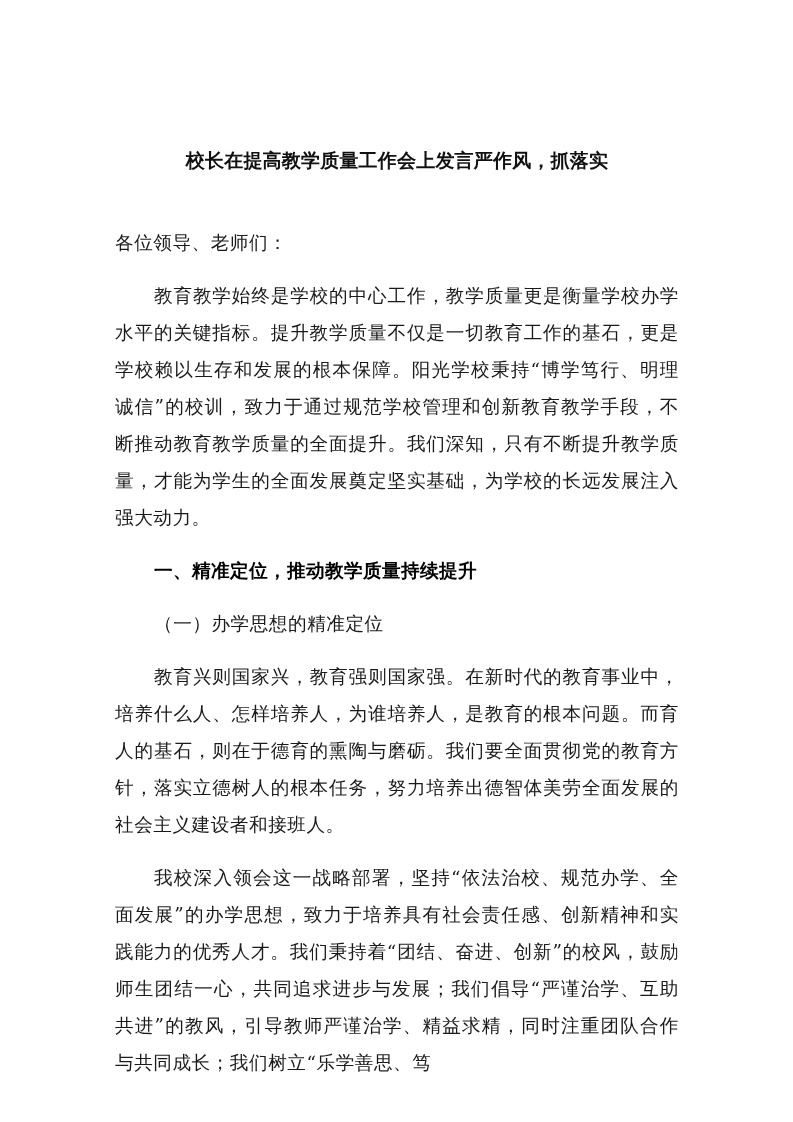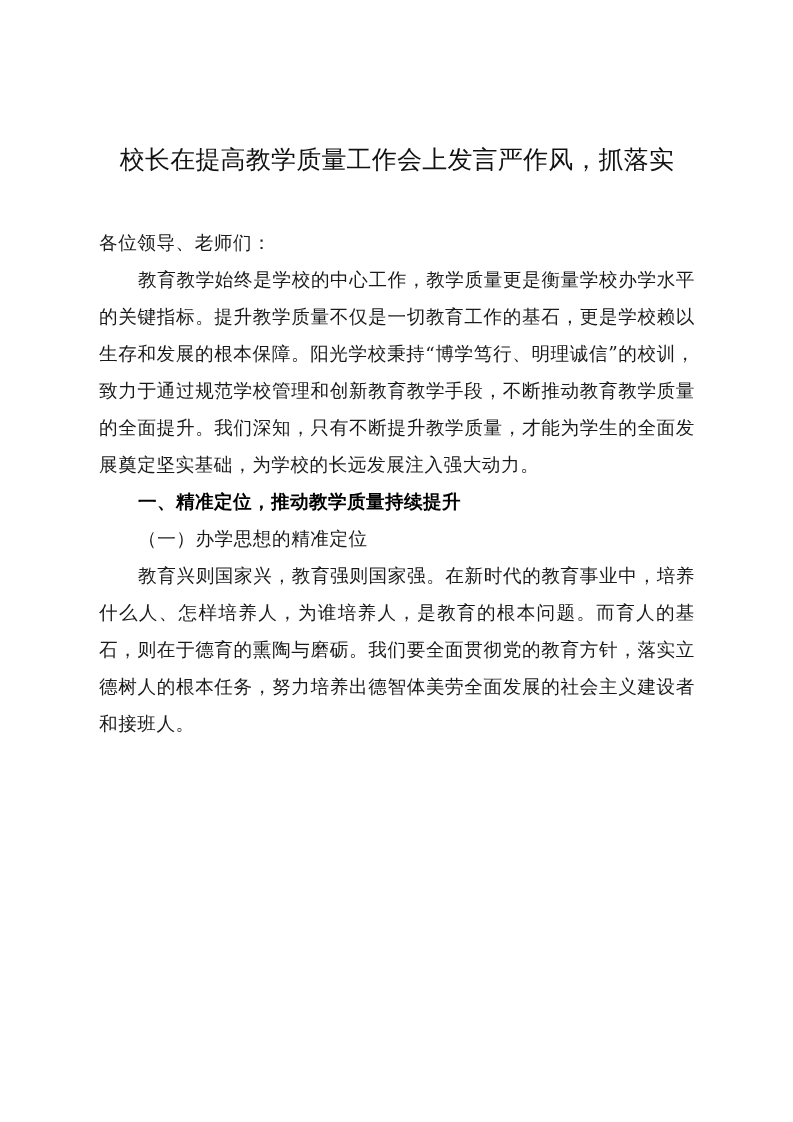--- a/index.html
+++ b/index.html
@@ -26,39 +26,39 @@
 
   .content {
     position: absolute;
     left: 99px;
     top: 140px;
     width: 596px;
   }
 
   .doc-title {
     font-family: "DejaVu Sans", "Liberation Sans", sans-serif;
-    font-size: 25px;
-    font-weight: normal;
+    font-size: 19px;
+    font-weight: bold;
     line-height: 40px;
     text-align: center;
     letter-spacing: 0.2px;
     color: #111111;
     margin: 0 0 44px 0;
     white-space: nowrap;
   }
 
   .para {
     font-family: "DejaVu Serif", "Liberation Serif", serif;
     font-size: 18.6px;
     line-height: 37px;
     text-align: justify;
     text-justify: inter-character;
     text-align-last: left;
     letter-spacing: 0.55px;
-    margin: 0;
+    margin: 16px;
     color: #1a1a1a;
   }
 
   .para + .para {
     margin-top: 0px;
   }
 
   .para.gap-before {
     margin-top: 10px;
   }
@@ -98,15 +98,16 @@
     <p class="para salutation">各位领导、老师们：</p>
 
     <p class="para indent">教育教学始终是学校的中心工作，教学质量更是衡量学校办学水平的关键指标。提升教学质量不仅是一切教育工作的基石，更是学校赖以生存和发展的根本保障。阳光学校秉持“博学笃行、明理诚信”的校训，致力于通过规范学校管理和创新教育教学手段，不断推动教育教学质量的全面提升。我们深知，只有不断提升教学质量，才能为学生的全面发展奠定坚实基础，为学校的长远发展注入强大动力。</p>
 
     <p class="para heading-bold">一、精准定位，推动教学质量持续提升</p>
 
     <p class="para subheading">（一）办学思想的精准定位</p>
 
     <p class="para indent">教育兴则国家兴，教育强则国家强。在新时代的教育事业中，培养什么人、怎样培养人，为谁培养人，是教育的根本问题。而育人的基石，则在于德育的熏陶与磨砺。我们要全面贯彻党的教育方针，落实立德树人的根本任务，努力培养出德智体美劳全面发展的社会主义建设者和接班人。</p>
 
+    <p class="para indent gap-before">我校深入领会这一战略部署，坚持“依法治校、规范办学、全面发展”的办学思想，致力于培养具有社会责任感、创新精神和实践能力的优秀人才。我们秉持着“团结、奋进、创新”的校风，鼓励师生团结一心，共同追求进步与发展；我们倡导“严谨治学、互助共进”的教风，引导教师严谨治学、精益求精，同时注重团队合作与共同成长；我们树立“乐学善思、笃</p>
 
   </div>
 </div>
 
 </body></html>

